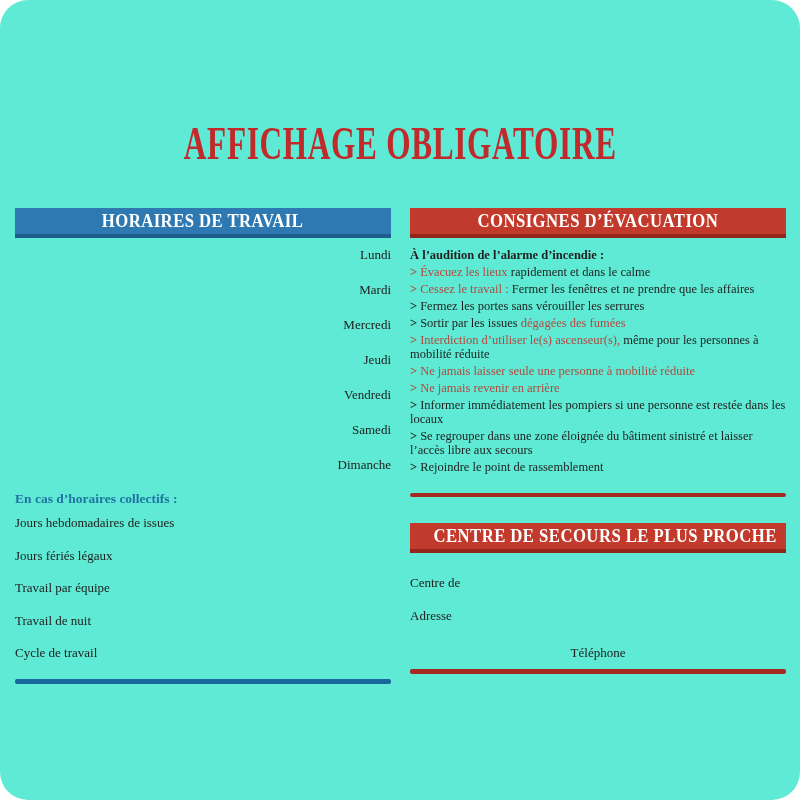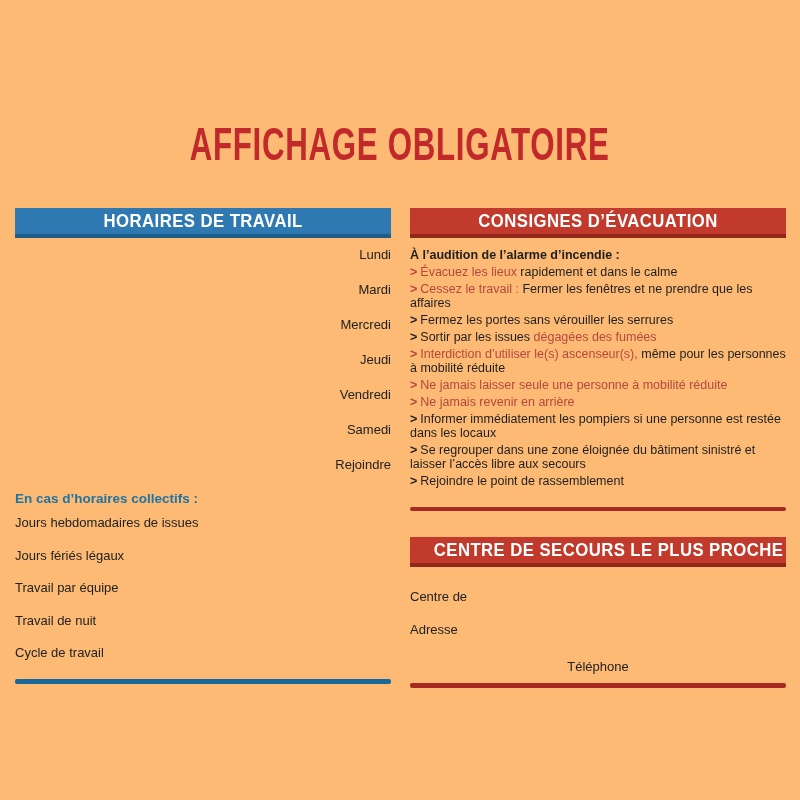--- a/index.html
+++ b/index.html
@@ -1,18 +1,18 @@
 <!DOCTYPE html>
 <html><head>
 <meta charset="utf-8">
 <style>
   html,body{margin:0;padding:0;background:#fff;}
   .page{
-    position:relative;width:800px;height:800px;background:#fdba74;overflow:hidden;
-    font-family:Liberation Sans, sans-serif;color:#1f1f1f;
+    position:relative;width:800px;height:800px;background:#5eead4;overflow:hidden;
+    font-family:Liberation Serif, serif;color:#1f1f1f;border-radius:28px;
   }
   .title-wrap{position:absolute;top:118px;left:0;right:0;text-align:center;}
   .title{
     display:inline-block;font-weight:bold;font-size:46px;line-height:52px;
     letter-spacing:1px;transform:scaleX(0.68);transform-origin:center;
     white-space:nowrap;color:var(--title-red);
   }
   .col{position:absolute;top:208px;width:376px;}
   .col-left{left:15px;}
   .col-right{left:410px;}
@@ -64,21 +64,21 @@
     <div class="band band-blue">
       <span>HORAIRES DE TRAVAIL</span>
     </div>
     <div class="days" id="days-list">
         <div class="day">Lundi</div>
         <div class="day">Mardi</div>
         <div class="day">Mercredi</div>
         <div class="day">Jeudi</div>
         <div class="day">Vendredi</div>
         <div class="day">Samedi</div>
-        <div class="day">Rejoindre</div>
+        <div class="day">Dimanche</div>
       </div>
     <div class="collective-heading">En cas d’horaires collectifs :</div>
     <div id="collective-list">
         <div class="coll-item">Jours hebdomadaires de issues</div>
         <div class="coll-item">Jours fériés légaux</div>
         <div class="coll-item">Travail par équipe</div>
         <div class="coll-item">Travail de nuit</div>
         <div class="coll-item">Cycle de travail</div>
       </div>
     <div class="bar bar-blue"></div>

